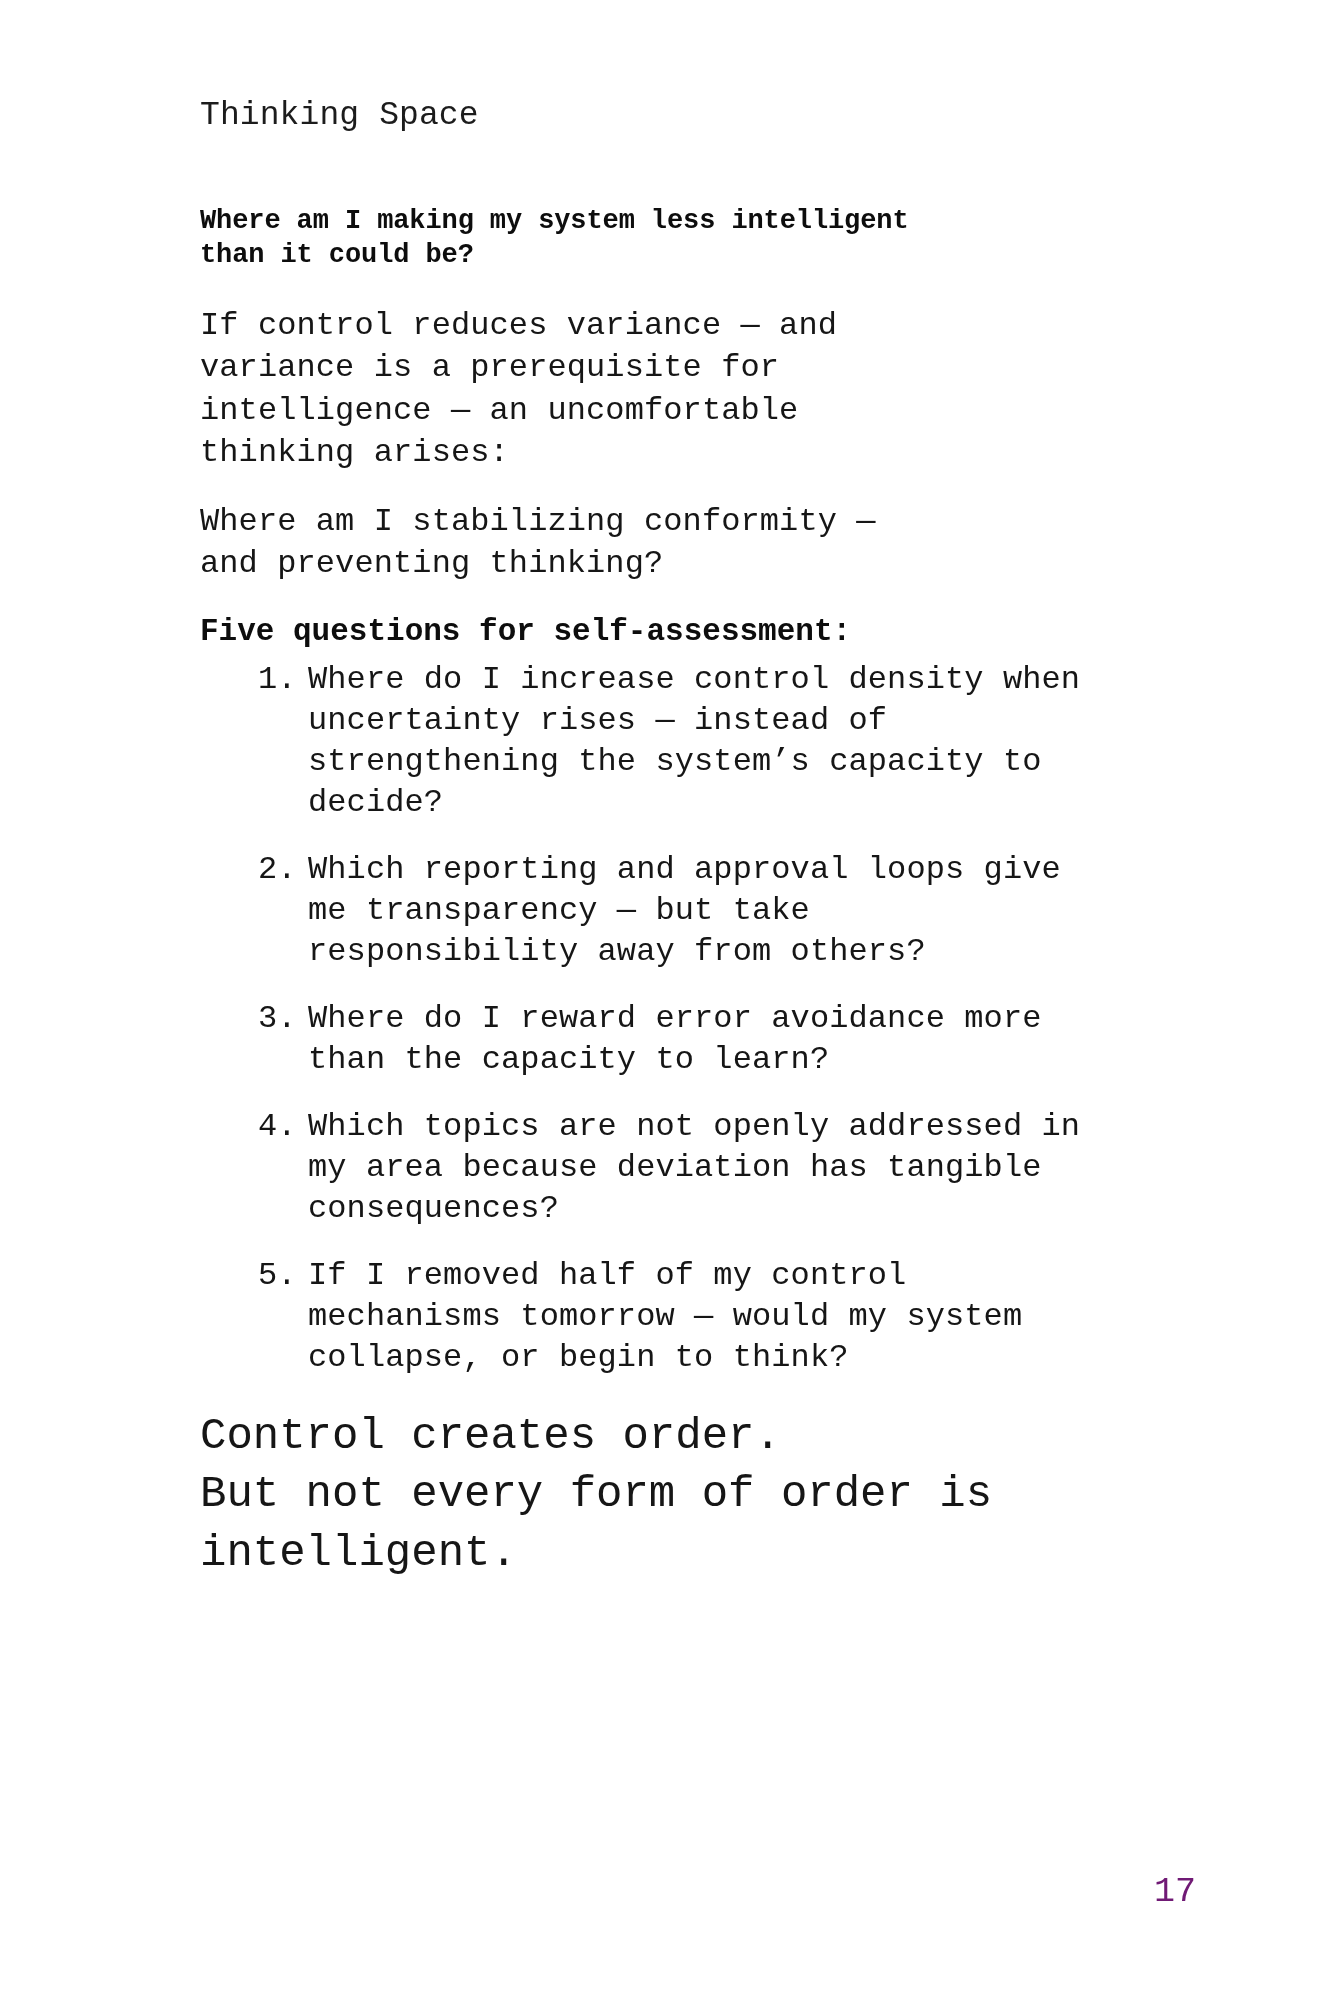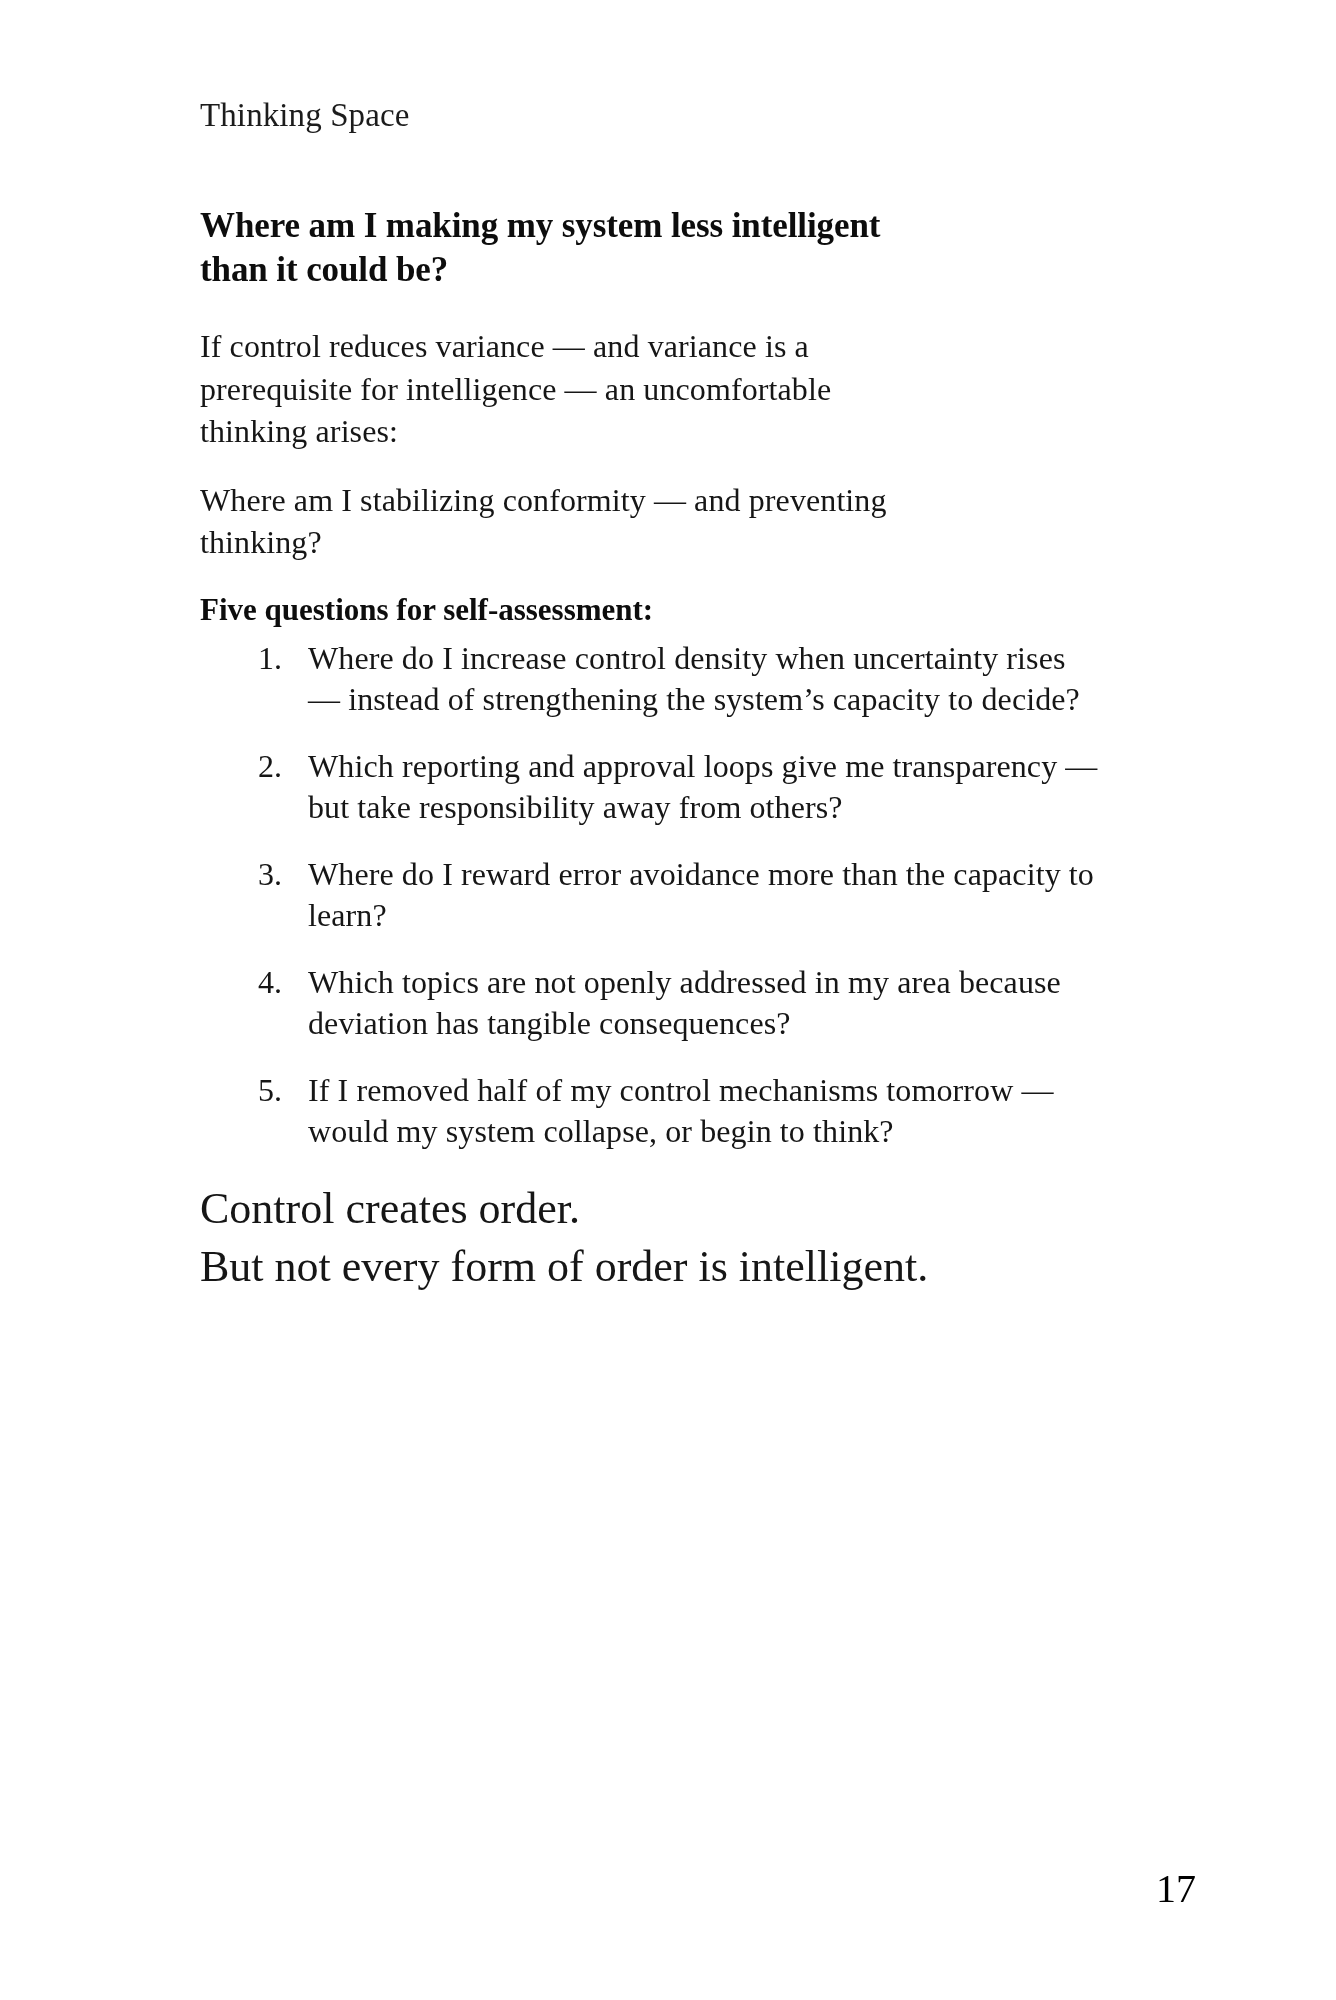--- a/index.html
+++ b/index.html
@@ -14,33 +14,34 @@
     color: #1a1a1a;
     overflow: hidden;
   }
 
   .page {
     position: relative;
     width: 1336px;
     height: 2000px;
     box-sizing: border-box;
     padding: 96px 97px 60px 200px;
+    font-family: Liberation Mono, monospace;
   }
 
   .running-header {
     font-size: 33px;
     line-height: 1.2;
     color: #1c1c1c;
     letter-spacing: 0.1px;
     margin: 0 0 68px 0;
     font-weight: 400;
   }
 
   .section-heading {
-    font-size: 35px;
+    font-size: 27px;
     font-weight: bold;
     line-height: 1.28;
     margin: 0 0 32px 0;
     color: #0d0d0d;
     letter-spacing: -0.1px;
     max-width: 740px;
   }
 
   .body-par {
     font-size: 32px;
@@ -91,22 +92,22 @@
     color: #161616;
   }
   .closing .cline {
     display: block;
   }
 
   .folio {
     position: absolute;
     right: 140px;
     bottom: 88px;
-    font-size: 40px;
-    color: #000000;
+    font-size: 35px;
+    color: #701a75;
     text-align: center;
   }
 </style>
 </head>
 <body>
 
 <div class="page">
 
   <div class="running-header">Thinking Space</div>
 

